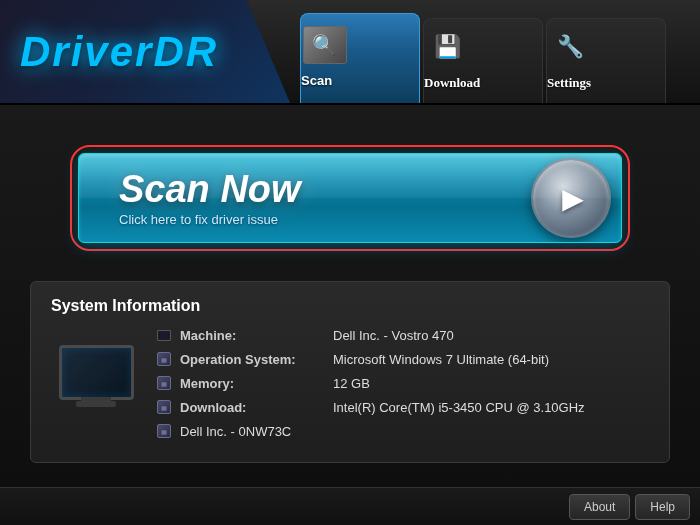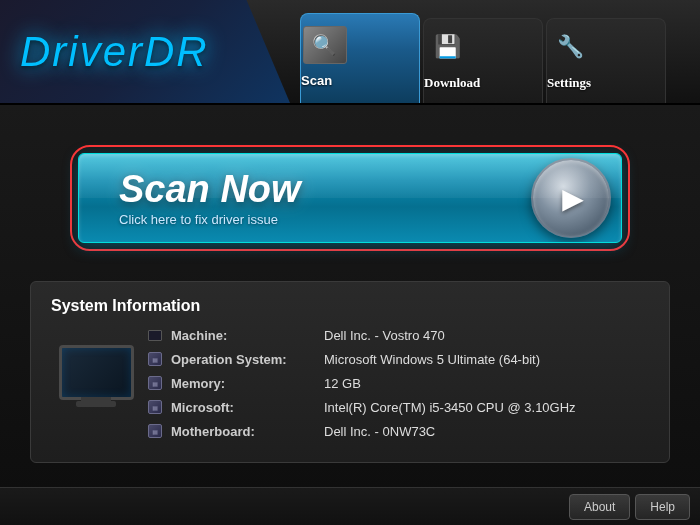--- a/index.html
+++ b/index.html
@@ -29,21 +29,21 @@
       display: flex;
       align-items: center;
       padding-left: 20px;
       background: linear-gradient(135deg, #1a1a2e 0%, #16213e 50%, #0f3460 100%);
       clip-path: polygon(0 0, 85% 0, 100% 100%, 0 100%);
       position: relative;
     }
 
     .logo-text {
       font-size: 42px;
-      font-weight: normal;
+      font-weight: bold;
       color: #00bfff;
       text-shadow: 0 0 20px #00bfff, 0 2px 4px rgba(0,0,0,0.8);
       letter-spacing: 2px;
       font-style: italic;
     }
 
     .nav-tabs {
       display: flex;
       align-items: flex-end;
       height: 100%;
@@ -197,21 +197,21 @@
 
     .system-info-title {
       font-size: 16px;
       font-weight: bold;
       color: #fff;
       margin-bottom: 12px;
     }
 
     .system-info-body {
       display: flex;
-      gap: 6px;
+      gap: 15px;
     }
 
     .monitor-icon {
       width: 90px;
       height: 80px;
       flex-shrink: 0;
       display: flex;
       flex-direction: column;
       align-items: center;
       justify-content: flex-end;
@@ -471,44 +471,43 @@
           </div>
           <span class="info-label">Machine:</span>
           <span class="info-value">Dell Inc. - Vostro 470</span>
         </div>
 
         <div class="info-row">
           <div class="info-icon">
             <div class="chip-icon">▦</div>
           </div>
           <span class="info-label">Operation System:</span>
-          <span class="info-value">Microsoft Windows 5 Ultimate  (64-bit)</span>
+          <span class="info-value">Microsoft Windows 7 Ultimate  (64-bit)</span>
         </div>
 
         <div class="info-row">
           <div class="info-icon">
             <div class="chip-icon">▦</div>
           </div>
           <span class="info-label">Memory:</span>
           <span class="info-value">12 GB</span>
         </div>
 
         <div class="info-row">
           <div class="info-icon">
             <div class="chip-icon">▦</div>
           </div>
-          <span class="info-label">Microsoft:</span>
+          <span class="info-label">Download:</span>
           <span class="info-value">Intel(R) Core(TM) i5-3450 CPU @ 3.10GHz</span>
         </div>
 
         <div class="info-row">
           <div class="info-icon">
             <div class="chip-icon">▦</div>
           </div>
-          <span class="info-label">Motherboard:</span>
           <span class="info-value">Dell Inc. - 0NW73C</span>
         </div>
       </div>
     </div>
   </div>
 
   <div class="footer">
     <div class="footer-btn">
       <span>About</span>
     </div>

